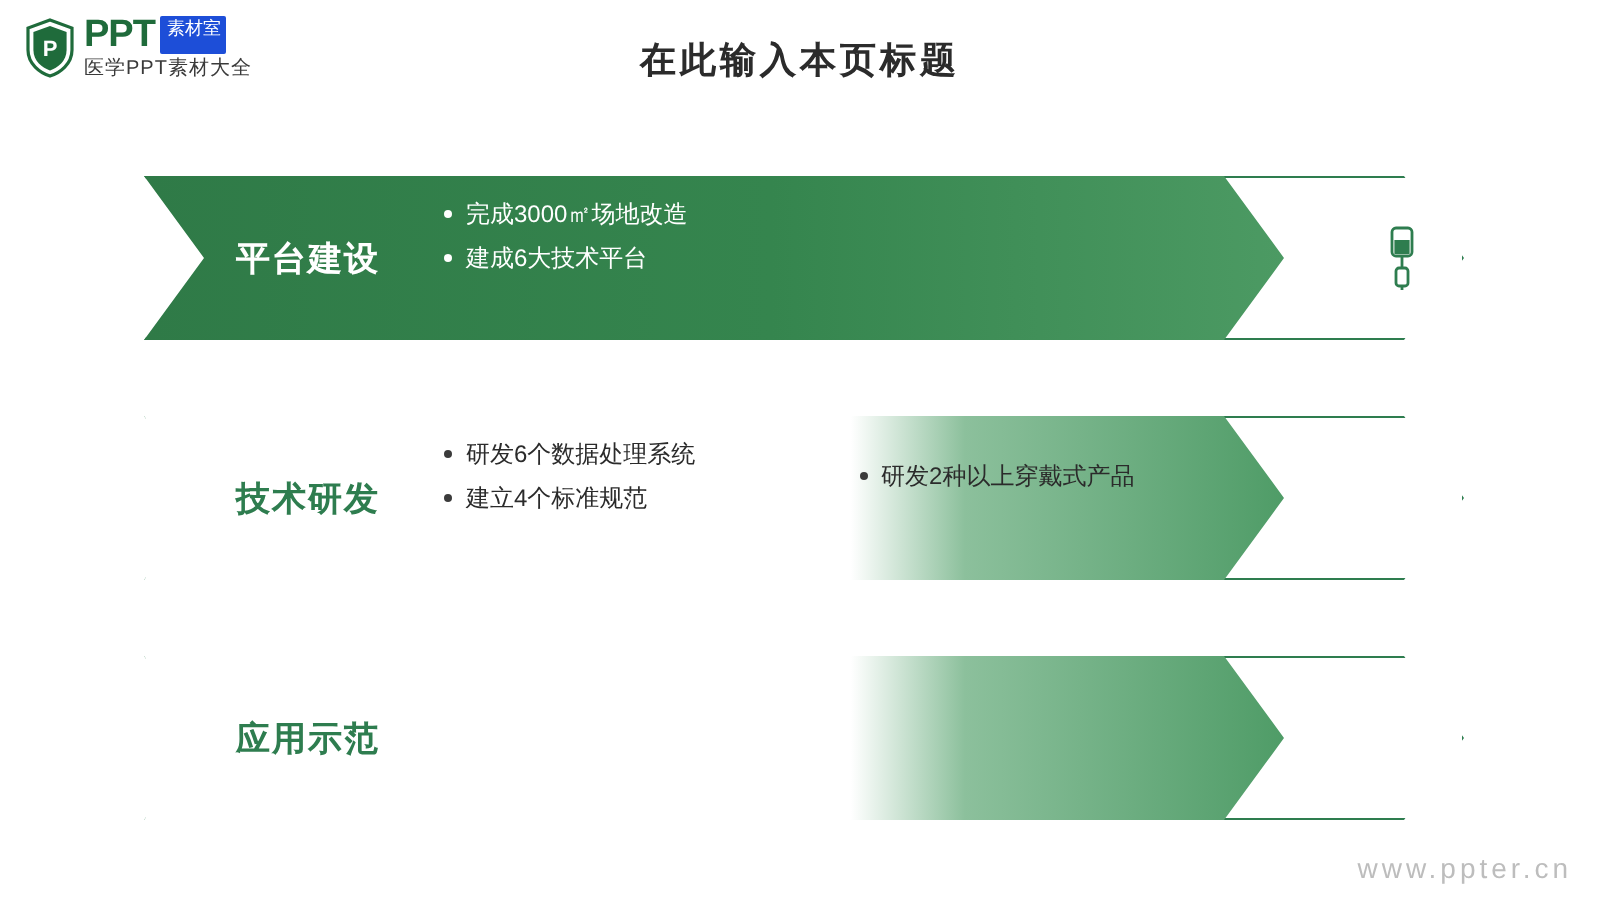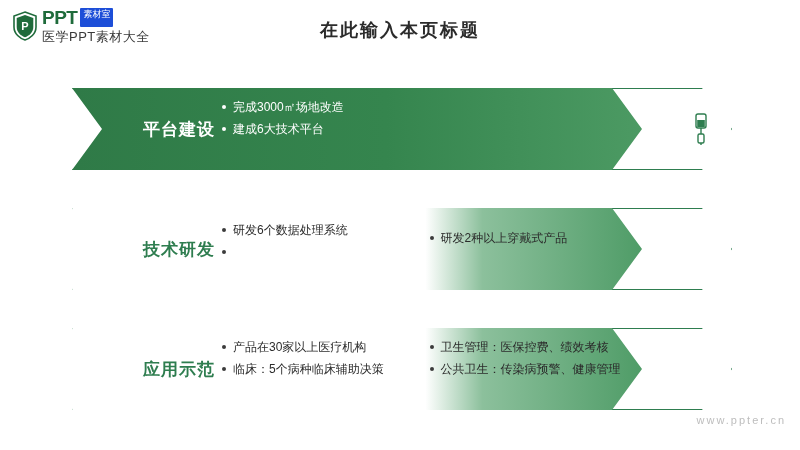--- a/index.html
+++ b/index.html
@@ -22,21 +22,21 @@
     letter-spacing: -0.5px; line-height: 1;
     font-family: "Liberation Sans", sans-serif;
   }
   .logo-badge {
     background: #1d4ed8; color: #fff; font-size: 9px;
     padding: 2px 3px; margin-left: 3px; line-height: 1;
     border-radius: 1px;
     font-family: Liberation Serif, serif;
   }
   .logo-sub {
-    font-size: 13px; color: #3a3a3a; letter-spacing: 0.5px;
+    font-size: 10px; color: #3a3a3a; letter-spacing: 0.5px;
     margin-top: 3px; line-height: 1;
   }
 
   
   .title {
     position: absolute; top: 18px; left: 0; width: 800px;
     text-align: center;
     font-size: 18px; font-weight: bold; color: #2b2b2b;
     letter-spacing: 2px;
   }
@@ -64,21 +64,21 @@
   
   .chev-fill {
     position: absolute; top: 0; left: 0; height: 82px; width: 570px;
     clip-path: polygon(0 0, calc(100% - 30px) 0, 100% 50%, calc(100% - 30px) 100%, 0 100%, 30px 50%);
   }
   .fill-dark { background: linear-gradient(90deg, #2f7a47 0%, #35854e 55%, #4c9a63 100%); }
   .fill-mid  { background: linear-gradient(90deg, #ffffff 0%, #ffffff 62%, #8cc09c 72%, #4f9c67 100%); }
   .fill-light{ background: linear-gradient(90deg, #ffffff 0%, #ffffff 62%, #8cc09c 72%, #4f9c67 100%); }
 
   .row-label {
-    position: absolute; left: 47px; top: 0; height: 82px;
+    position: absolute; left: 22px; top: 0; height: 82px;
     width: 120px; display: flex; align-items: center; justify-content: center;
     font-size: 17px; font-weight: bold; letter-spacing: 1px;
   }
   .label-on-dark { color: #ffffff; }
   .label-on-light { color: #2e7d4f; }
 
   .bullets {
     position: absolute; left: 150px; top: 0; height: 60px; width: 420px;
     display: flex; align-items: center;
   }
@@ -97,22 +97,22 @@
 
   
   .tip-icon {
     position: absolute; right: 14px; top: 50%; transform: translateY(-50%);
     width: 34px; height: 42px; display: flex; align-items: center; justify-content: center;
   }
   .tip-icon svg { display: block; }
 
   
   .footer {
-    position: absolute; right: 14px; bottom: 24px;
-    font-size: 11px; color: #bdbdbd; letter-spacing: 2px;
+    position: absolute; right: 14px; bottom: 8px;
+    font-size: 14px; color: #bdbdbd; letter-spacing: 2px;
   }
 </style>
 </head>
 <body>
 
 <div class="slide">
 
   <div class="logo">
     <div class="logo-shield">
       <svg width="26" height="30" viewBox="0 0 26 30">
@@ -168,20 +168,21 @@
     <div class="chev-fill fill-mid"></div>
     <div class="row-label label-on-light">技术研发</div>
     <div class="bullets on-light">
       <div class="bcol">
         <div class="bitem">
           <span class="dot"></span>
           <span class="btext">研发6个数据处理系统</span>
         </div>
         <div class="bitem">
           <span class="dot"></span>
+          <span class="btext">建立4个标准规范</span>
         </div>
       </div>
       <div class="bcol wide">
         <div class="bitem">
           <span class="dot"></span>
           <span class="btext">研发2种以上穿戴式产品</span>
         </div>
       </div>
     </div>
     <div class="tip-icon">
@@ -191,42 +192,20 @@
       </svg>
     </div>
   </div>
 
   <div class="row row-3">
     <div class="chev-outline">
       <div class="chev-outline-inner"></div>
     </div>
     <div class="chev-fill fill-light"></div>
     <div class="row-label label-on-light">应用示范</div>
-    <div class="bullets on-light">
-      <div class="bcol">
-        <div class="bitem">
-          <span class="dot"></span>
-          <span class="btext">产品在30家以上医疗机构</span>
-        </div>
-        <div class="bitem">
-          <span class="dot"></span>
-          <span class="btext">临床：5个病种临床辅助决策</span>
-        </div>
-      </div>
-      <div class="bcol wide">
-        <div class="bitem">
-          <span class="dot"></span>
-          <span class="btext">卫生管理：医保控费、绩效考核</span>
-        </div>
-        <div class="bitem">
-          <span class="dot"></span>
-          <span class="btext">公共卫生：传染病预警、健康管理</span>
-        </div>
-      </div>
-    </div>
     <div class="tip-icon">
       <svg width="22" height="34" viewBox="0 0 22 34">
         <line x1="5" y1="3" x2="13" y2="3" stroke="#ffffff" stroke-width="1.4"></line>
         <line x1="9" y1="3" x2="9" y2="31" stroke="#ffffff" stroke-width="1.4"></line>
         <rect x="10" y="6" width="7" height="11" rx="1.5" fill="none" stroke="#ffffff" stroke-width="1.4"></rect>
         <rect x="11" y="11" width="5" height="5" fill="#ffffff"></rect>
         <line x1="13.5" y1="17" x2="13.5" y2="22" stroke="#ffffff" stroke-width="1.3"></line>
         <circle cx="13.5" cy="24.5" r="2.5" fill="none" stroke="#ffffff" stroke-width="1.3"></circle>
         <line x1="5" y1="31" x2="13" y2="31" stroke="#ffffff" stroke-width="1.4"></line>
       </svg>

